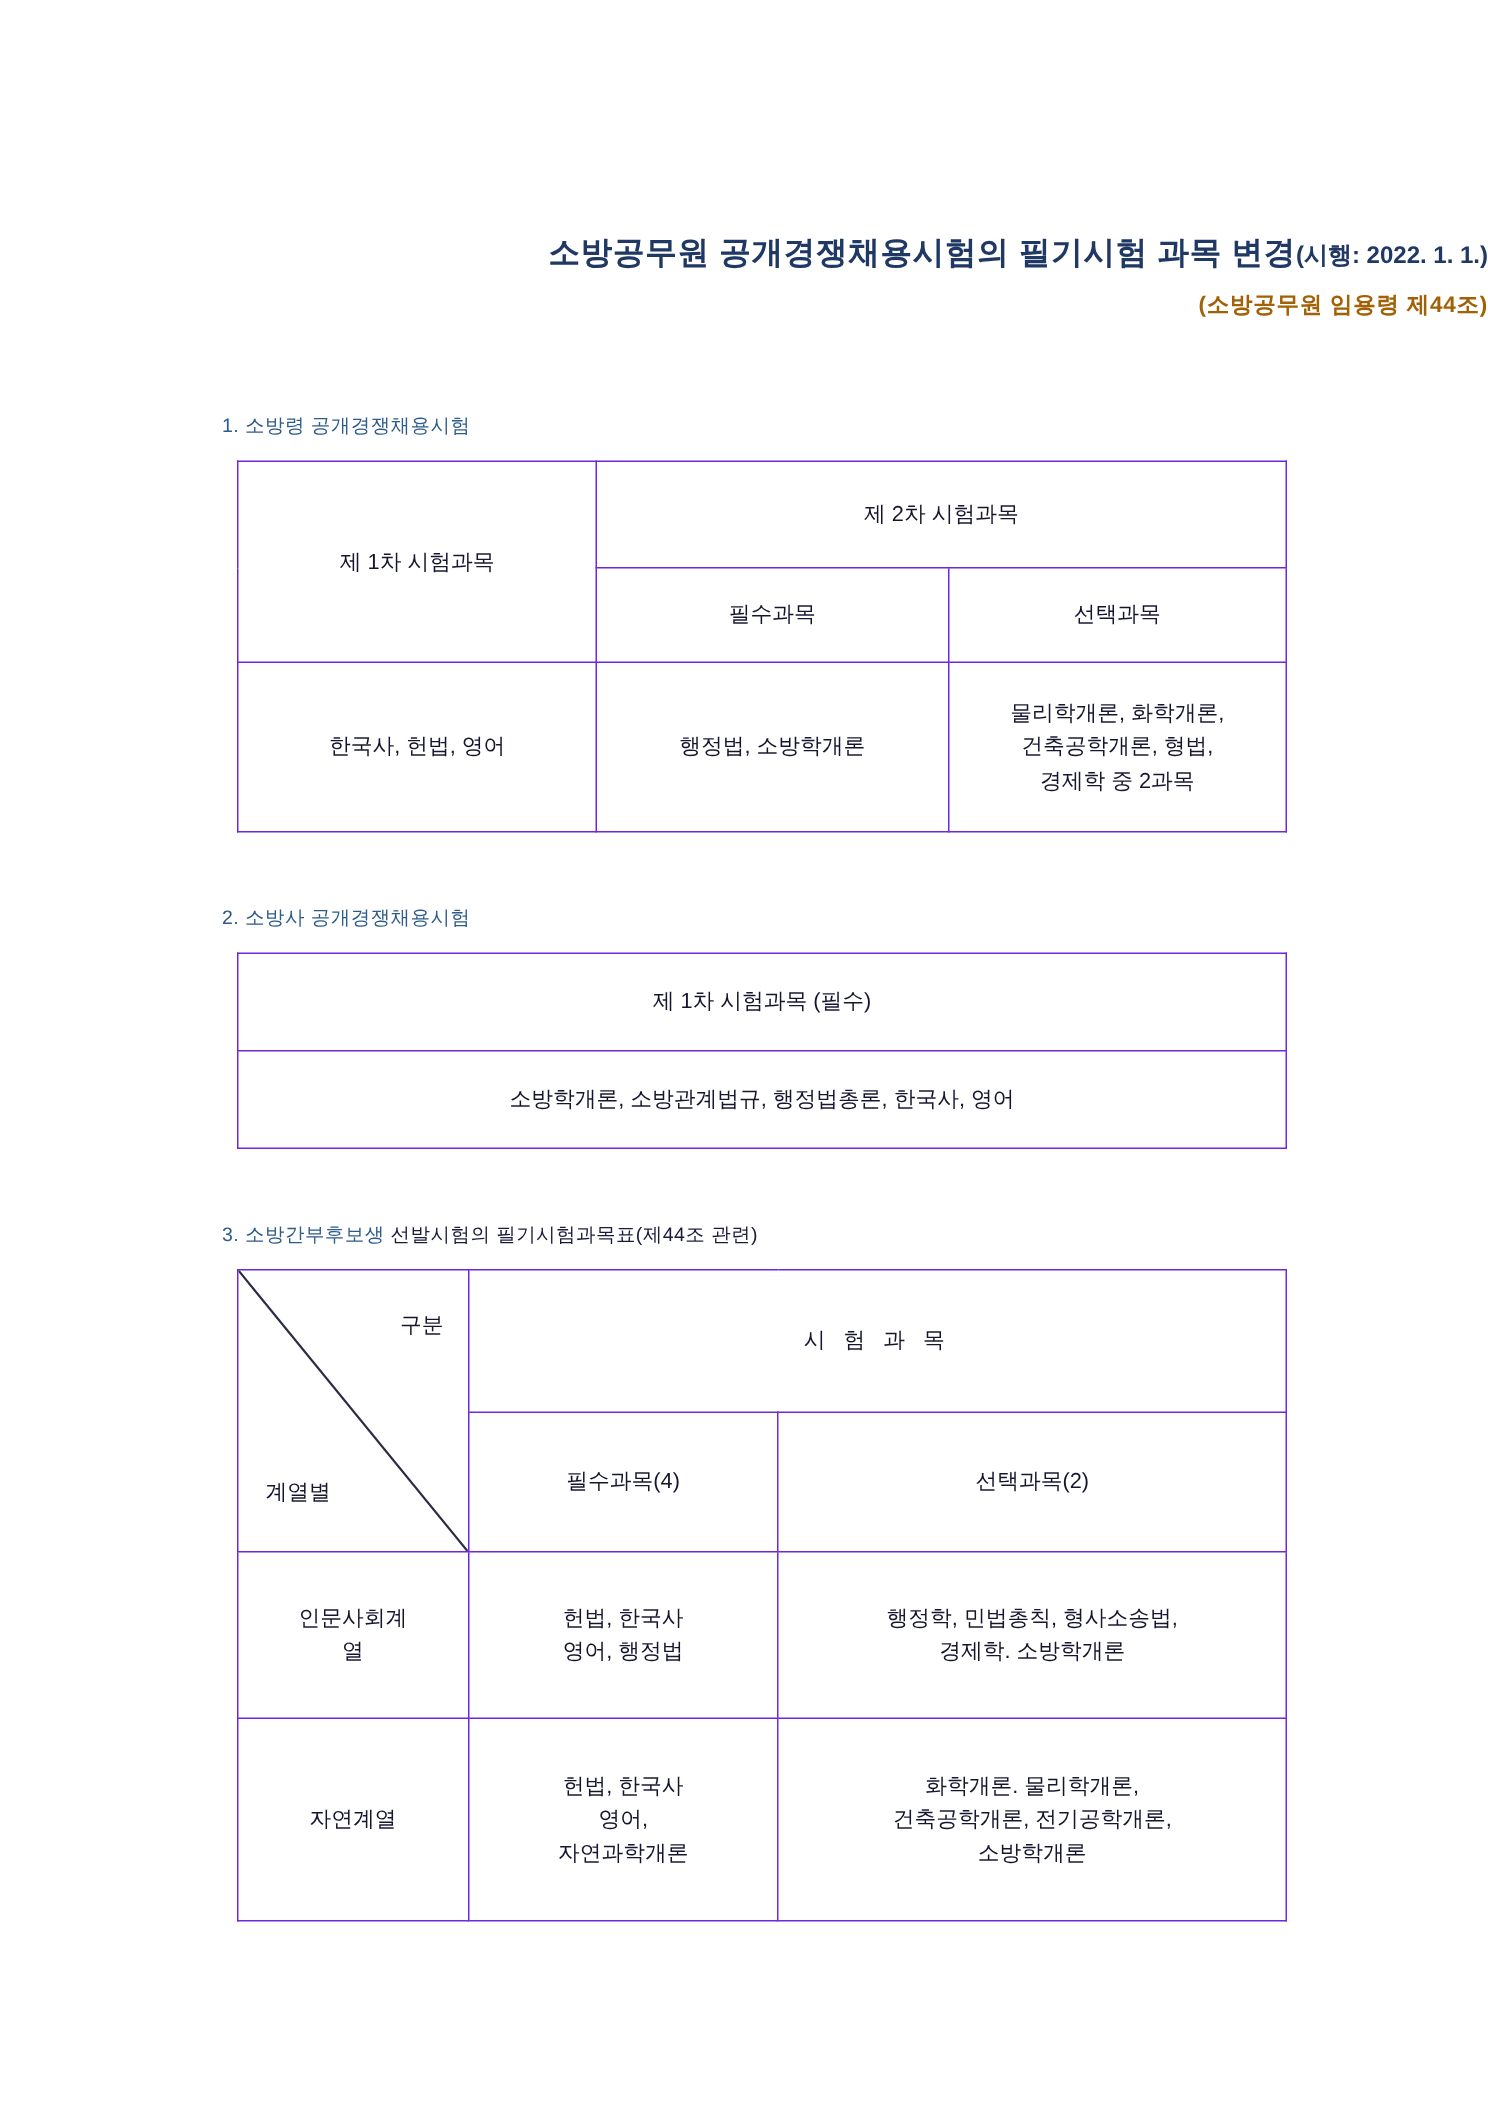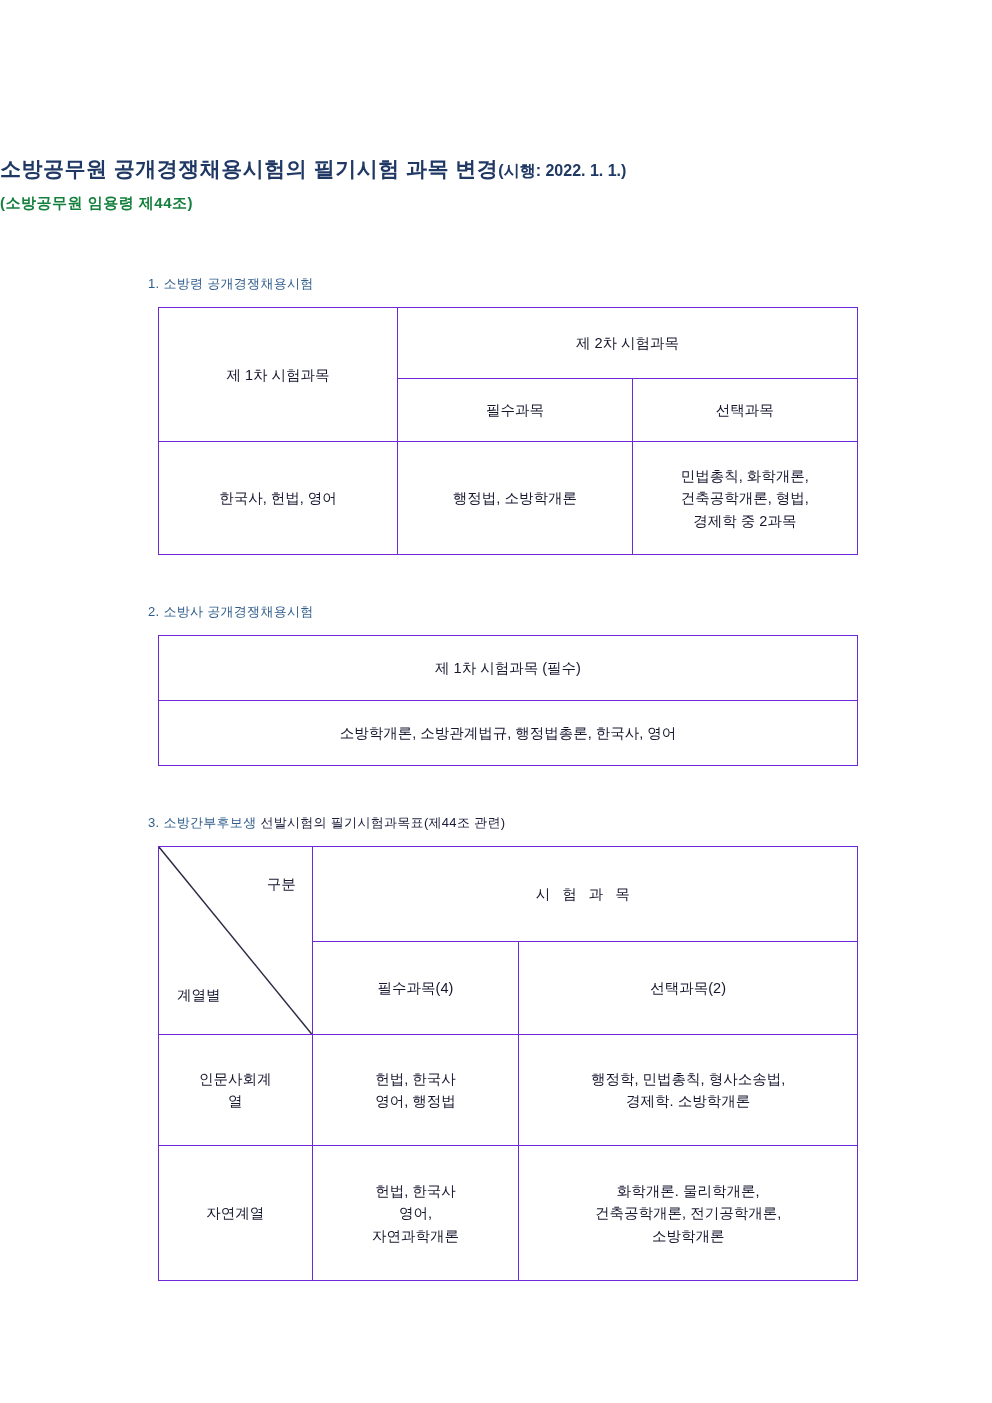--- a/index.html
+++ b/index.html
@@ -15,40 +15,41 @@
     position: relative;
     overflow: hidden;
   }
   .page {
     padding: 0;
     position: relative;
   }
 
   
   .title-block {
-    text-align: left;
+    text-align: right;
     margin-top: 155px;
+    padding-left: 36px;
   }
   .doc-title {
     font-size: 21px;
     font-weight: bold;
     color: #1f3864;
     letter-spacing: 0.5px;
     line-height: 1.3;
   }
   .doc-title .eff {
     font-size: 16px;
     font-weight: bold;
     letter-spacing: 0;
   }
   .doc-subtitle {
     margin-top: 12px;
     font-size: 15px;
     font-weight: bold;
-    color: #15803d;
+    color: #a16207;
     letter-spacing: 0.5px;
   }
 
   
   .section-heading {
     color: #2e5c8a;
     font-size: 13px;
     margin-left: 148px;
     letter-spacing: 0.3px;
   }
@@ -148,21 +149,21 @@
       <td colspan="2">제 2차 시험과목</td>
     </tr>
     <tr class="row-head-2">
       <td class="c2">필수과목</td>
       <td class="c3">선택과목</td>
     </tr>
     <tr class="row-body">
       <td>한국사, 헌법, 영어</td>
       <td>행정법, 소방학개론</td>
       <td>
-        <div>민법총칙, 화학개론,</div>
+        <div>물리학개론, 화학개론,</div>
         <div>건축공학개론, 형법,</div>
         <div>경제학 중 2과목</div>
       </td>
     </tr>
   </tbody>
     </table>
 
   <div class="section-heading" id="sec2-heading">
     <span>2.</span>
     <span>소방사 공개경쟁채용시험</span>

